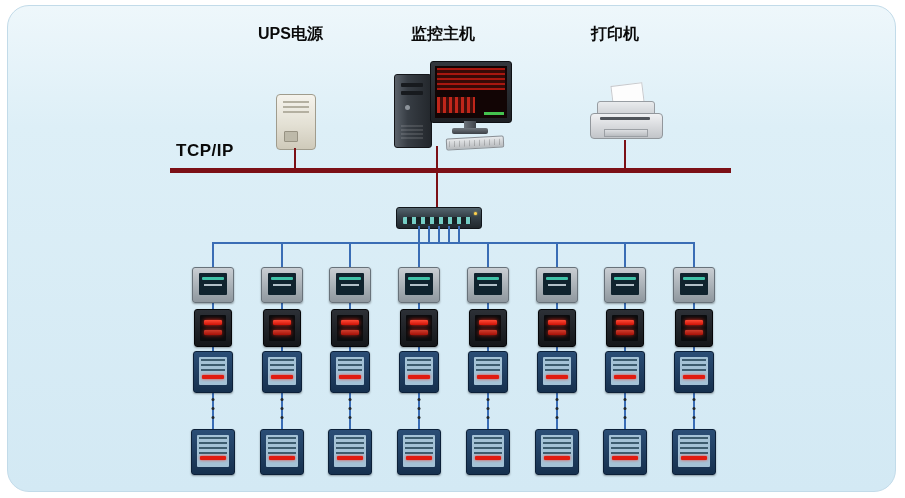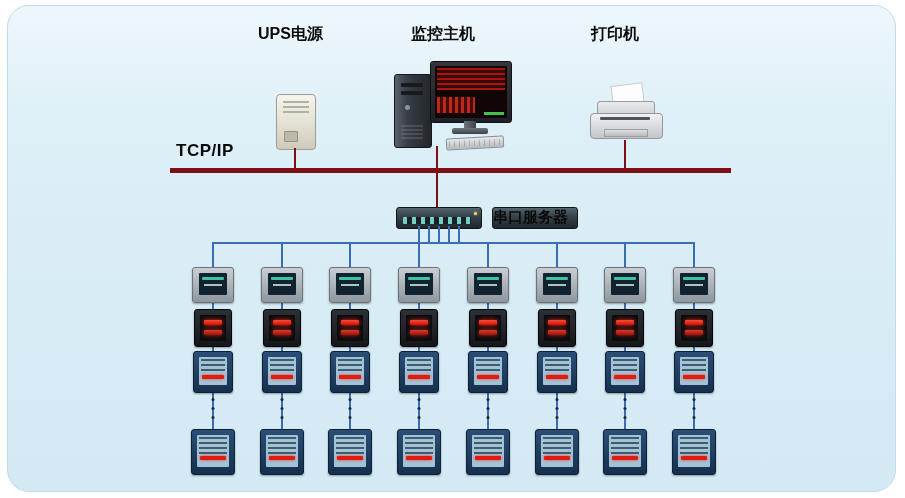--- a/index.html
+++ b/index.html
@@ -133,21 +133,20 @@
   <div class="hbus" style="left:170px;top:168px;width:561px;height:5px"></div>
   <div class="vline" style="left:294px;top:148px;height:22px"></div>
   <div class="vline" style="left:436px;top:146px;height:24px"></div>
   <div class="vline" style="left:624px;top:140px;height:30px"></div>
   <div class="vline" style="left:436px;top:173px;height:34px"></div>
 
   <div class="server">
     <div class="sv-ports"></div>
     <div class="sv-led"></div>
   </div>
-  <div class="lbl server" style="left:492px;top:207px">串口服务器</div>
 
   <div class="fieldnet">
       <div class="bline" style="left: 213px; top: 242px; width: 481px; height: 2px;"></div>
       <div class="bline" style="left: 418px; top: 226px; width: 2px; height: 18px;"></div>
       <div class="bline" style="left: 428px; top: 226px; width: 2px; height: 18px;"></div>
       <div class="bline" style="left: 438px; top: 226px; width: 2px; height: 18px;"></div>
       <div class="bline" style="left: 448px; top: 226px; width: 2px; height: 18px;"></div>
       <div class="bline" style="left: 458px; top: 226px; width: 2px; height: 18px;"></div>
       <div class="bline" style="left: 212px; top: 242px; width: 2px; height: 210px;"></div>
       <div class="bline" style="left: 281px; top: 242px; width: 2px; height: 210px;"></div>

